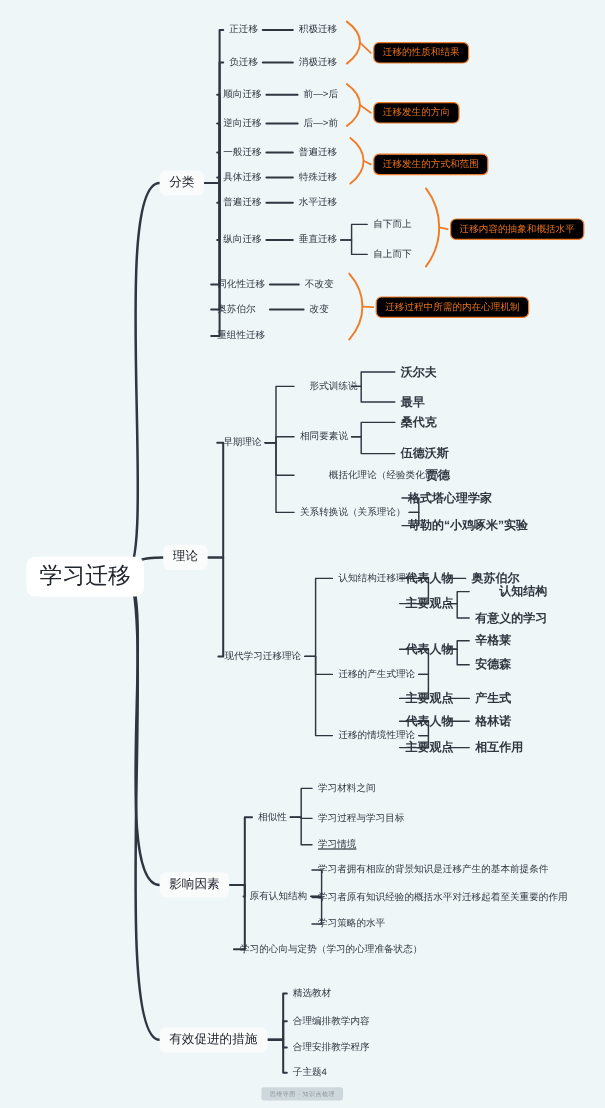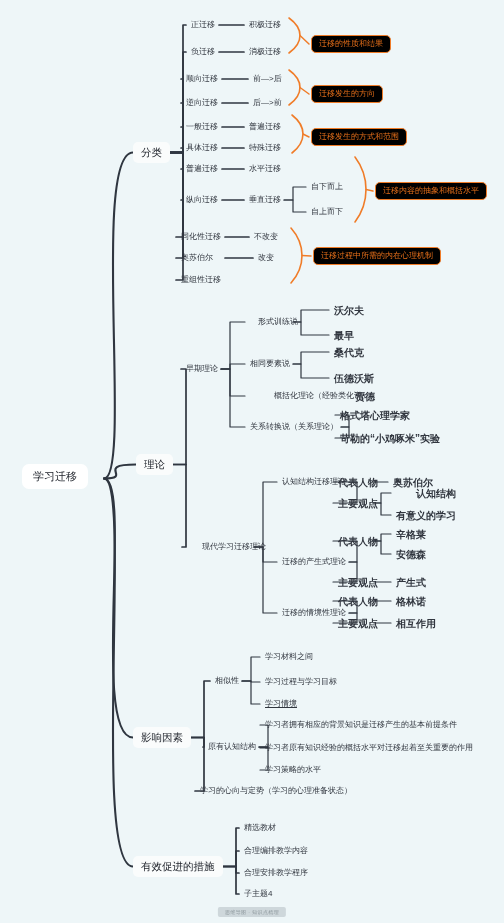--- a/index.html
+++ b/index.html
@@ -18,21 +18,21 @@
   .root-line{fill:none;stroke:#2f3640;stroke-width:2.1;stroke-linecap:round;}
   .brace{fill:none;stroke:#f07c28;stroke-width:1.6;stroke-linecap:round;}
   .brace-stub{stroke:#f07c28;stroke-width:1.5;stroke-linecap:round;}
   .node-text{
     position:absolute;
     color:#2b2f38;
     white-space:nowrap;
     line-height:1;
   }
   .lvl-root{
-    font-size:11px;
+    font-size:19px;
     background:#ffffff;
     border-radius:7px;
     padding:7px 11px;
     color:#22262e;
     box-shadow:0 0 0 0 rgba(0,0,0,0);
   }
   .lvl-1{
     font-size:10.5px;
     background:#fafcfc;
     border-radius:5px;
@@ -191,21 +191,21 @@
       <div class="node-text lvl-4" style="left: 334px; top: 306px;">沃尔夫</div>
       <div class="node-text lvl-4" style="left: 334px; top: 331px;">最早</div>
       <div class="node-text lvl-3" style="left: 250px; top: 360px;">相同要素说</div>
       <div class="node-text lvl-4" style="left: 334px; top: 348px;">桑代克</div>
       <div class="node-text lvl-4" style="left: 334px; top: 374px;">伍德沃斯</div>
       <div class="node-text lvl-3" style="left: 250px; top: 392px; margin-left: 24px;">概括化理论（经验类化说）</div>
       <div class="node-text lvl-4" style="left: 355px; top: 392px;">贾德</div>
       <div class="node-text lvl-3" style="left: 250px; top: 423px;">关系转换说（关系理论）</div>
       <div class="node-text lvl-4" style="left: 340px; top: 411px;">格式塔心理学家</div>
       <div class="node-text lvl-4" style="left: 340px; top: 434px;">苛勒的“小鸡啄米”实验</div>
-      <div class="node-text lvl-2" style="left: 202px; top: 543px;">现代学习迁移理论</div>
+      <div class="node-text lvl-2" style="left: 187px; top: 543px;">现代学习迁移理论</div>
       <div class="node-text lvl-3" style="left: 282px; top: 478px;">认知结构迁移理论</div>
       <div class="node-text lvl-4" style="left: 338px; top: 478px;">代表人物</div>
       <div class="node-text lvl-4" style="left: 393px; top: 478px;">奥苏伯尔</div>
       <div class="node-text lvl-4" style="left: 338px; top: 499px;">主要观点</div>
       <div class="node-text lvl-4" style="left: 388px; top: 489px; margin-left: 28px;">认知结构</div>
       <div class="node-text lvl-4" style="left: 396px; top: 511px;">有意义的学习</div>
       <div class="node-text lvl-3" style="left: 282px; top: 558px;">迁移的产生式理论</div>
       <div class="node-text lvl-4" style="left: 338px; top: 537px;">代表人物</div>
       <div class="node-text lvl-4" style="left: 396px; top: 530px;">辛格莱</div>
       <div class="node-text lvl-4" style="left: 396px; top: 550px; text-align: right;">安德森</div>

